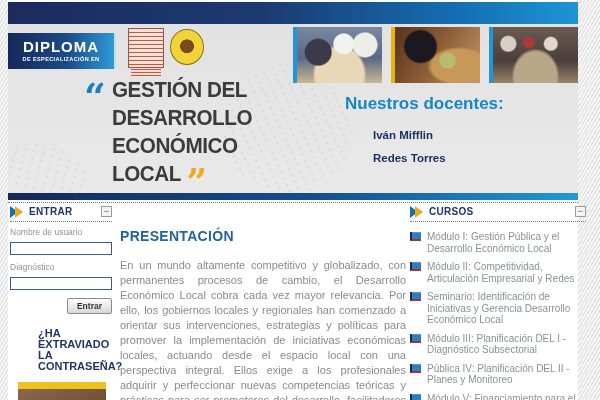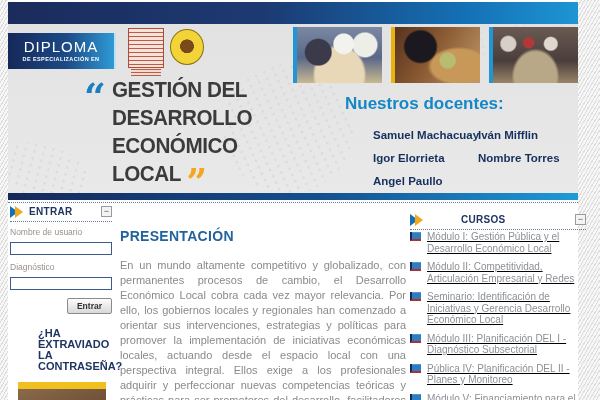--- a/index.html
+++ b/index.html
@@ -34,21 +34,21 @@
   }
   .dots.swirl1 { left:215px; top:40px; width:130px; height:130px; transform:rotate(-25deg); border-radius:50%; }
   .dots.swirl2 { left:-10px; top:120px; width:90px; height:55px; transform:rotate(15deg); border-radius:50%; }
   .dots.swirl3 { left:460px; top:-10px; width:120px; height:40px; transform:rotate(-10deg); border-radius:50%; opacity:.35;}
   .diploma-box {
     position:absolute; left:0; top:9px; width:108px; height:36px;
     background:linear-gradient(90deg,#15285a 0%,#1c4a86 55%,#2e9ad6 100%);
     color:#fff; text-align:center; padding-top:5px;
     border-right:2px solid #bfe0f2;
   }
-  .diploma-box .big { font-size:15px; font-weight:normal; letter-spacing:1px; }
+  .diploma-box .big { font-size:15px; font-weight:bold; letter-spacing:1px; }
   .diploma-box .small { font-size:5.5px; font-weight:bold; letter-spacing:.4px; margin-top:1px; }
   
   .logo-crest {
     position:absolute; left:120px; top:4px; width:36px; height:40px;
     border:1px solid #b24a3a; background:
       repeating-linear-gradient(180deg,#f3e3da 0 3px,#c05a44 3px 4px);
   }
   .logo-crest::after{
     content:""; position:absolute; left:2px; right:2px; bottom:-9px; height:7px;
     background:repeating-linear-gradient(180deg,#c05a44 0 1px,#f0dcd4 1px 3px);
@@ -150,23 +150,23 @@
       linear-gradient(160deg,#8a6a4a 0%,#6a4a32 55%,#a8805a 100%);
   }
   
   .main-col { position:absolute; left:112px; top:0; width:286px; }
   .main-title { margin-top:28px; font-size:14px; font-weight:bold; color:#23639c; letter-spacing:.3px; }
   .main-paragraph {
     margin-top:14px; font-size:11px; line-height:15px; color:#8a8a8a; text-align:justify;
   }
   
   .courses { position:absolute; left:402px; top:0; width:176px; }
-  .courses .module-header { position:relative; top:10px; width:100%;gap:32px; }
+  .courses .module-header { position:relative; top:2px; width:100%; }
   .course-list { margin-top:11px; }
-  .course-item { display:flex; margin-bottom:7px; cursor:pointer;text-decoration:underline; }
+  .course-item { display:flex; margin-bottom:7px; cursor:pointer; }
   .course-icon {
     flex:0 0 11px; height:9px; margin:1px 6px 0 0;
     background:linear-gradient(180deg,#4a9ad8 0 20%,#2e7dc0 20% 100%);
     border-left:2px solid #16295b; border-bottom:2px solid #b03030;
   }
   .course-label { font-size:10px; line-height:11.5px; color:#8b9095; }
 </style>
 </head>
 <body>
 
@@ -206,27 +206,22 @@
         <div class="title-line">DESARROLLO</div>
         <div class="title-line">ECONÓMICO</div>
         <div class="title-line"><span>LOCAL</span><span class="quote-close">”</span></div>
       </div>
     </div>
 
     <div class="docentes">
       <div class="docentes-heading">Nuestros docentes:</div>
       <div class="docentes-cols">
         <div class="doc-col">
-          <div class="doc-name">Samuel Machacuay</div>
-          <div class="doc-name">Igor Elorrieta</div>
-          <div class="doc-name">Angel Paullo</div>
-        </div>
-        <div class="doc-col">
           <div class="doc-name">Iván Mifflin</div>
-          <div class="doc-name">Nombre Torres</div>
+          <div class="doc-name">Redes Torres</div>
         </div>
       </div>
     </div>
   </div>
 
   <div class="midbar"></div>
 
   <div class="body-area">
     <div class="body-top-dots"></div>
 

